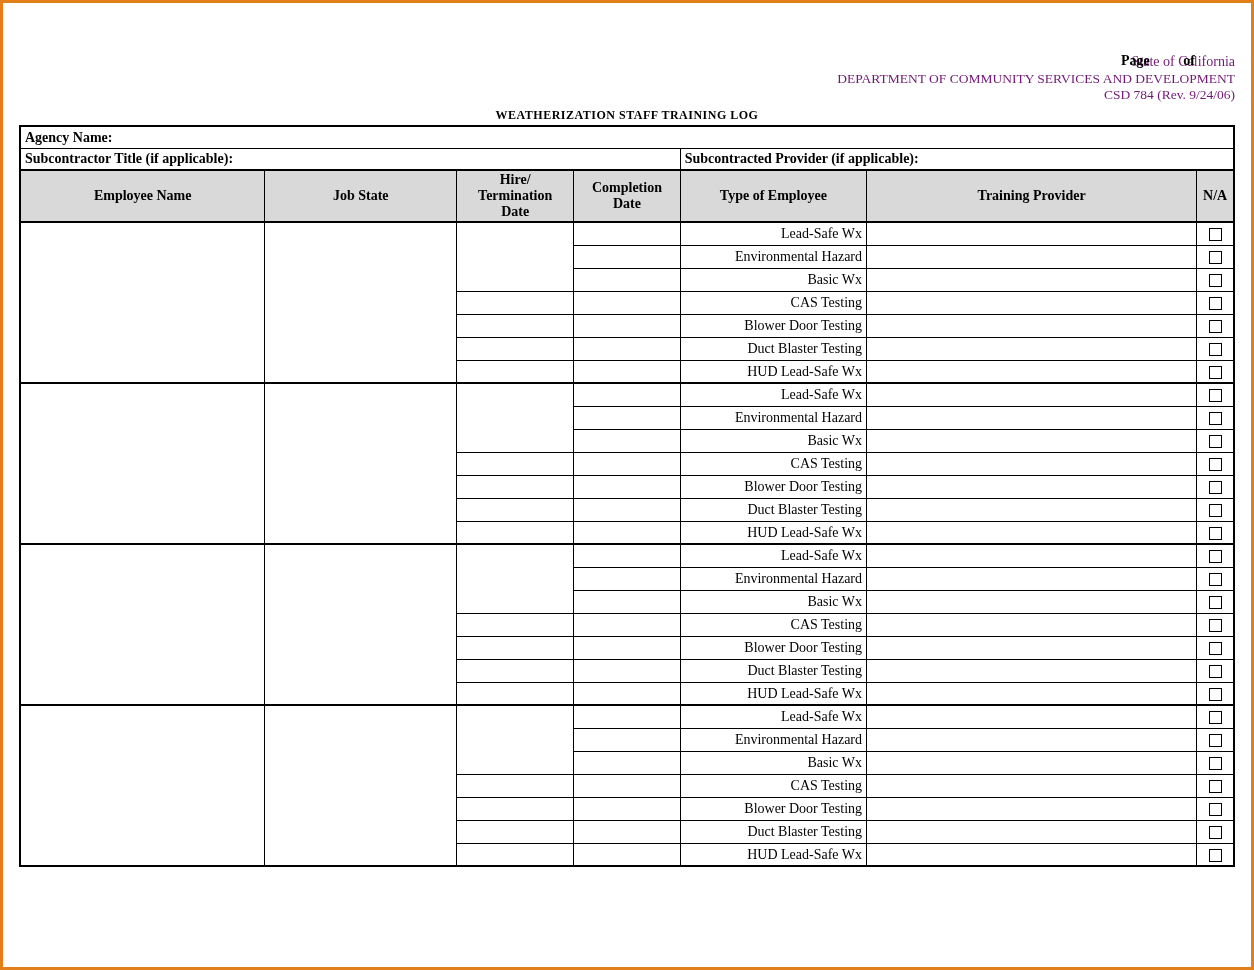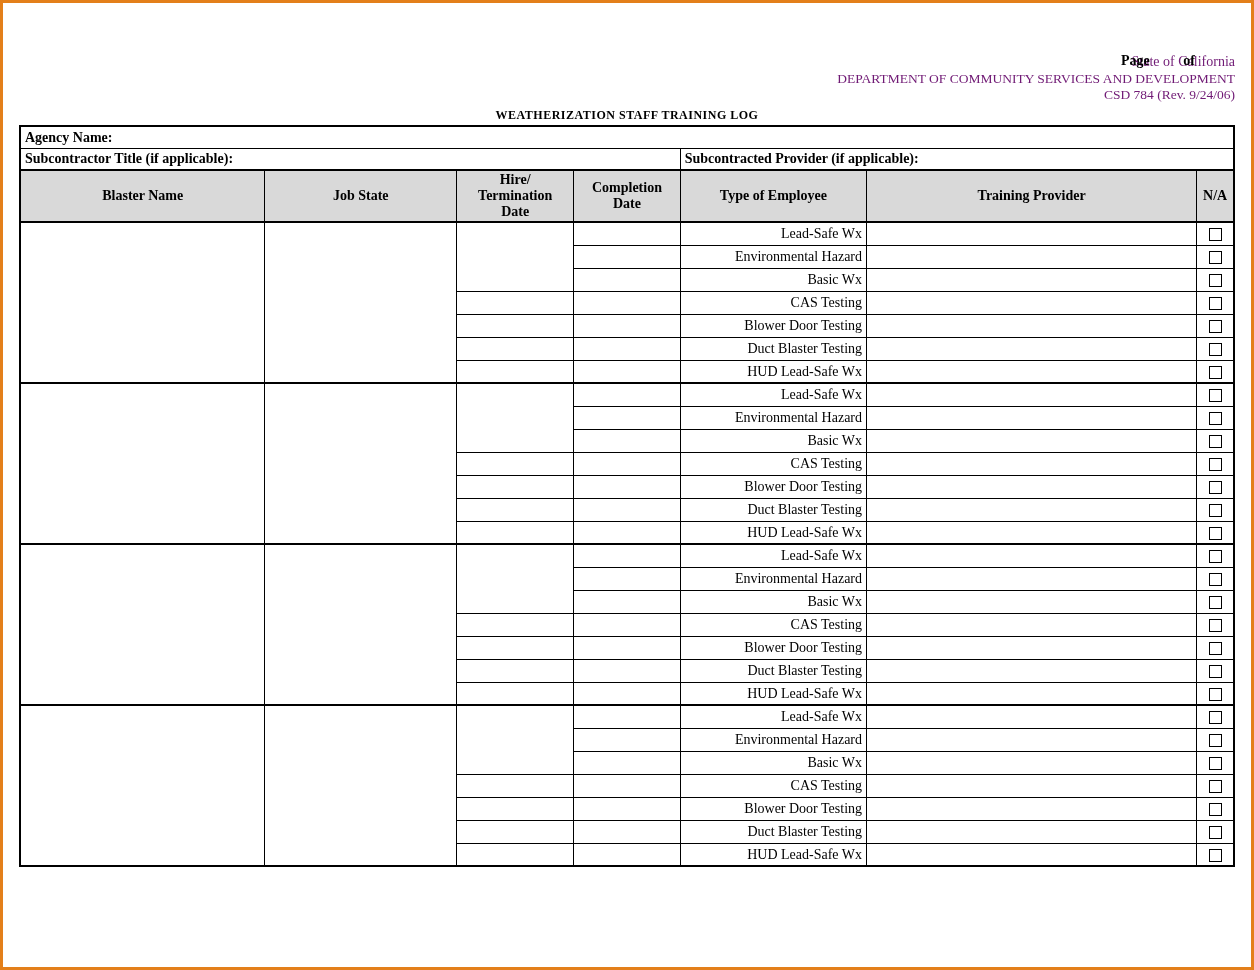--- a/index.html
+++ b/index.html
@@ -138,21 +138,21 @@
       <tr>
         <td colspan="4" class="label-cell col-first">
           <span>Subcontractor Title (if applicable):</span>
         </td>
         <td colspan="3" class="label-cell col-last">
           <span>Subcontracted Provider (if applicable):</span>
         </td>
       </tr>
 
       <tr class="header-row">
-        <th class="colhead col-first">Blaster Name</th>
+        <th class="colhead col-first">Employee Name</th>
         <th class="colhead">Job State</th>
         <th class="colhead">
           <span>Hire/<br>Termination<br>Date</span>
         </th>
         <th class="colhead">
           <span>Completion<br>Date</span>
         </th>
         <th class="colhead">Type of Employee</th>
         <th class="colhead">Training Provider</th>
         <th class="colhead col-last">N/A</th>

